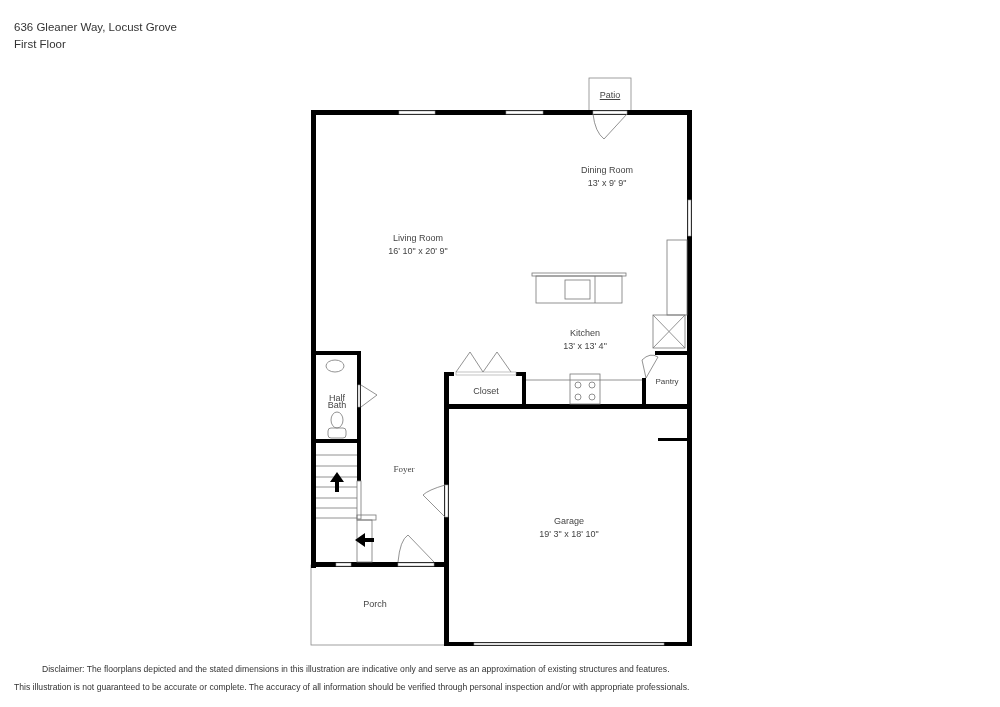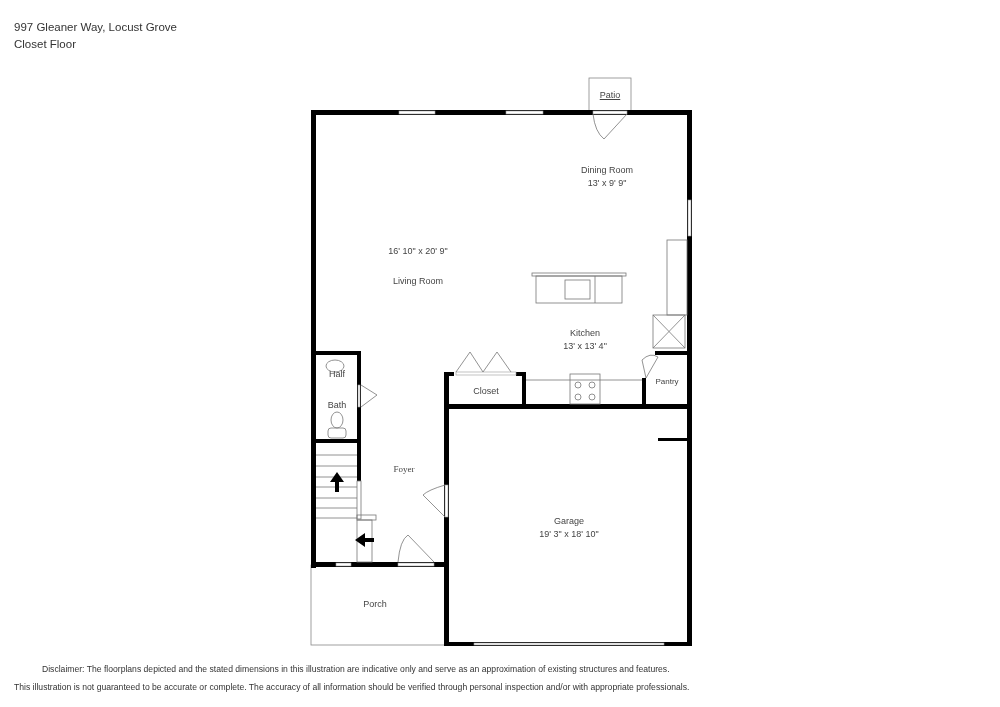--- a/index.html
+++ b/index.html
@@ -5,22 +5,22 @@
   html,body{margin:0;padding:0;background:#ffffff;}
   body{width:1000px;height:707px;position:relative;overflow:hidden;font-family:"Liberation Sans",sans-serif;color:#333;}
   .hdr{position:absolute;left:14px;font-size:11.5px;color:#333;}
   .disc{position:absolute;left:14px;font-size:8.6px;color:#333;white-space:nowrap;}
   svg{position:absolute;left:0;top:0;}
   .lbl{position:absolute;font-size:9px;color:#444;text-align:center;line-height:12px;white-space:nowrap;transform:translateX(-50%);}
 </style>
 </head>
 <body>
 
-<div class="hdr" style="top:21px;">997 Gleaner Way, Locust Grove</div>
-<div class="hdr" style="top:38px;">Closet Floor</div>
+<div class="hdr" style="top:21px;">636 Gleaner Way, Locust Grove</div>
+<div class="hdr" style="top:38px;">First Floor</div>
 
 <svg width="1000" height="707" viewBox="0 0 1000 707">
   <g fill="none" stroke="#888" stroke-width="0.8">
 
     <rect x="589" y="78" width="42" height="33"></rect>
 
     <rect x="311" y="565" width="135" height="80"></rect>
   </g>
 
   <g fill="#000">
@@ -117,25 +117,25 @@
 
   <g fill="#000">
     <path d="M337 472 L330 482 L335 482 L335 492 L339 492 L339 482 L344 482 Z"></path>
     <path d="M355 540 L365 533 L365 538 L374 538 L374 542 L365 542 L365 547 Z"></path>
   </g>
 </svg>
 
 <div class="lbl" style="left:610px;top:89px;text-decoration:underline;">Patio</div>
 <div class="lbl" style="left:607px;top:164px;">Dining Room</div>
 <div class="lbl" style="left:607px;top:177px;">13' x 9' 9"</div>
-<div class="lbl" style="left:418px;top:232px;margin-top:43px;">Living Room</div>
+<div class="lbl" style="left:418px;top:232px;">Living Room</div>
 <div class="lbl" style="left:418px;top:245px;">16' 10" x 20' 9"</div>
 <div class="lbl" style="left:585px;top:327px;">Kitchen</div>
 <div class="lbl" style="left:585px;top:340px;">13' x 13' 4"</div>
-<div class="lbl" style="left:337px;top:368px;">Half</div>
+<div class="lbl" style="left:337px;top:392px;">Half</div>
 <div class="lbl" style="left:337px;top:399px;">Bath</div>
 <div class="lbl" style="left:486px;top:385px;">Closet</div>
 <div class="lbl" style="left:667px;top:376px;font-size:8px;">Pantry</div>
 <div class="lbl" style="left:404px;top:463px;font-family:Liberation Serif, serif;">Foyer</div>
 <div class="lbl" style="left:569px;top:515px;">Garage</div>
 <div class="lbl" style="left:569px;top:528px;">19' 3" x 18' 10"</div>
 <div class="lbl" style="left:375px;top:598px;text-align:right;">Porch</div>
 
 <div class="disc" style="top:664px;padding-left:28px;">Disclaimer: The floorplans depicted and the stated dimensions in this illustration are indicative only and serve as an approximation of existing structures and features.</div>
 <div class="disc" style="top:682px;">This illustration is not guaranteed to be accurate or complete. The accuracy of all information should be verified through personal inspection and/or with appropriate professionals.</div>

